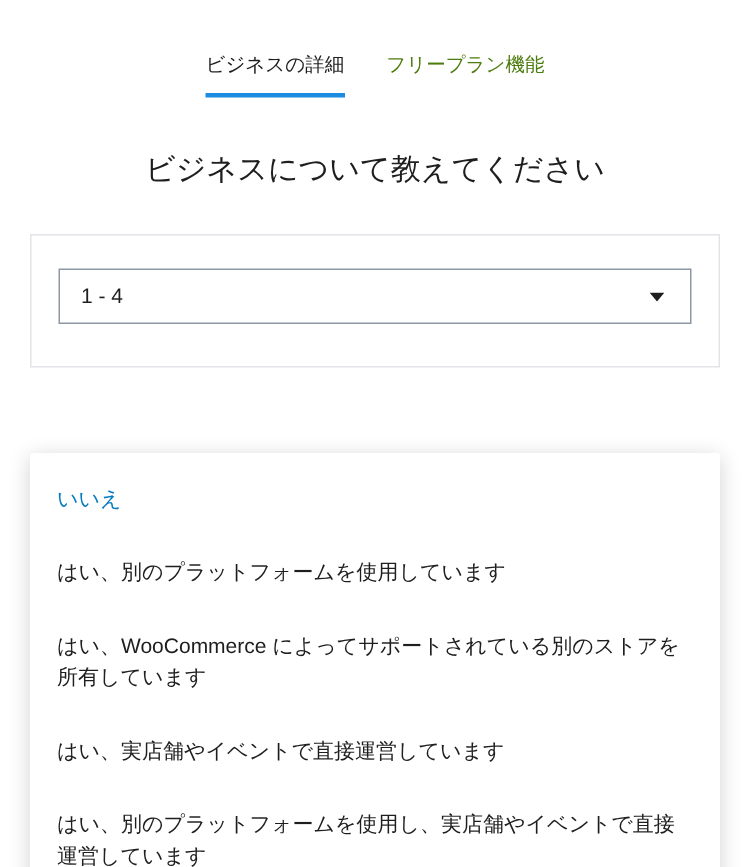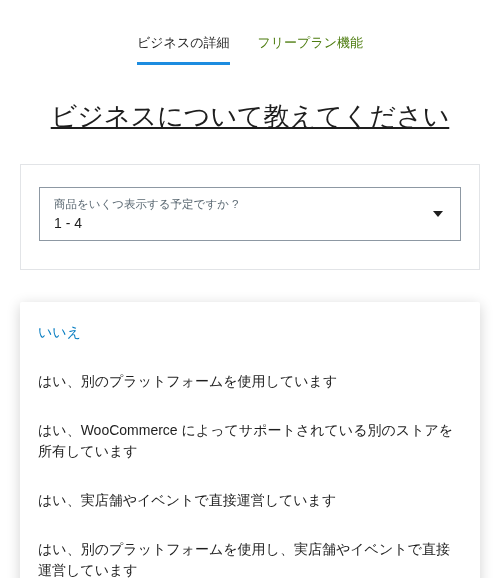--- a/index.html
+++ b/index.html
@@ -32,24 +32,23 @@
   }
 
   
   .heading {
     text-align: center;
     margin-top: 34px;
     padding: 0 24px;
   }
   .heading h1 {
     margin: 0;
-    font-size: 26px;
+    font-size: 20px;
     font-weight: 400;
     color: #1e1e1e;
-    text-decoration: underline;
   }
   .heading p {
     margin: 8px 0 0;
     font-size: 13px;
     color: #5f6a74;
   }
 
   
   .card {
     margin: 30px 20px 0;
@@ -124,21 +123,20 @@
   <div class="tab">フリープラン機能</div>
 </div>
 
 <div class="heading">
   <h1>ビジネスについて教えてください</h1>
 </div>
 
 <div class="card">
 
   <div class="select-wrap">
-    <span class="select-label">商品をいくつ表示する予定ですか ?</span>
     <span class="select-value">1 - 4</span>
     <span class="caret">
       <svg width="10" height="6" viewBox="0 0 10 6">
           <path d="M0 0l5 6 5-6z"></path>
         </svg>
     </span>
   </div>
 
 
 </div>

